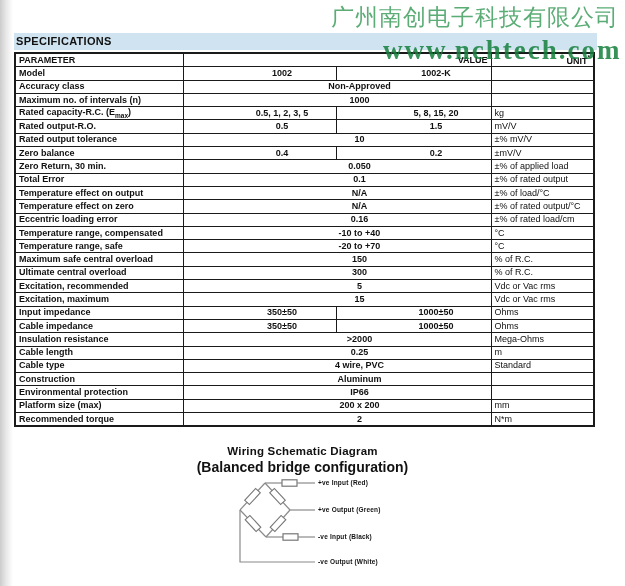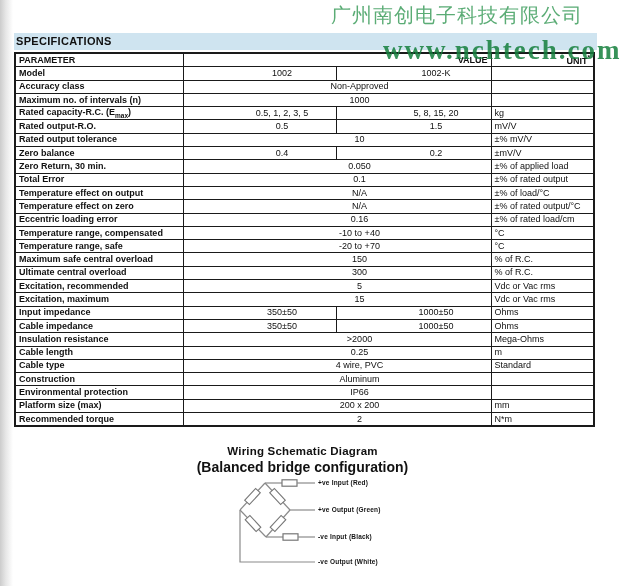--- a/index.html
+++ b/index.html
@@ -8,21 +8,21 @@
     background:#ffffff; font-family:"Liberation Sans", sans-serif; color:#111;
   }
   .scan-edge {
     position:absolute; left:0; top:0; width:13px; height:586px;
     background:linear-gradient(90deg,#cccccc 0%,#e7e7e7 45%,#ffffff 100%);
   }
   
   .wm { position:absolute; z-index:30; opacity:.85; pointer-events:none; white-space:nowrap; }
   .wm1 {
     left:331px; top:2px; font-family:"DejaVu Serif","Liberation Serif",serif;
-    font-size:20px; letter-spacing:1px;
+    font-size:23px; letter-spacing:1px;
   }
   .wm2 {
     left:383px; top:35px; font-family:"Liberation Serif",serif;
     font-size:27px; letter-spacing:2px;
   }
   
   .spec-bar {
     position:absolute; left:14px; top:33px; width:583px; height:17px;
     background:#cfe4f0; box-sizing:border-box; padding-left:2px;
     font-size:11px; font-weight:bold; line-height:17px; letter-spacing:.3px;
@@ -32,21 +32,21 @@
     position:absolute; left:14px; top:52px; width:579px; z-index:5;
     border-collapse:collapse; table-layout:fixed;
     font-size:9px; color:#101010; border:2px solid #1a1a1a;
   }
   table.spec th, table.spec td {
     border:1px solid #1a1a1a; height:12.3px; padding:0 3px;
     overflow:hidden; white-space:nowrap; line-height:1;
   }
   table.spec th { font-weight:bold; text-align:right; }
   table.spec th.param, table.spec td.param { text-align:left; font-weight:bold; }
-  table.spec td.val  { text-align:center; font-weight:normal;padding-left:48px; }
+  table.spec td.val  { text-align:center; font-weight:bold;padding-left:48px; }
   table.spec td.unit { text-align:left; font-weight:normal; }
   table.spec sub { font-size:6.5px; }
   table.spec sup { font-size:6.5px; }
   
   .diag-title {
     position:absolute; left:170px; top:445px; width:265px; text-align:center;
     font-size:11.5px; font-weight:bold; letter-spacing:.2px;
   }
   .diag-sub {
     position:absolute; left:170px; top:459px; width:265px; text-align:center;

